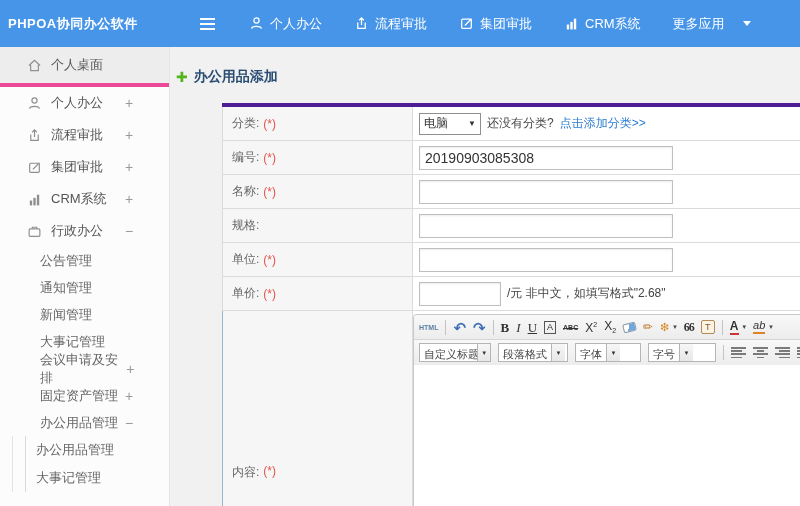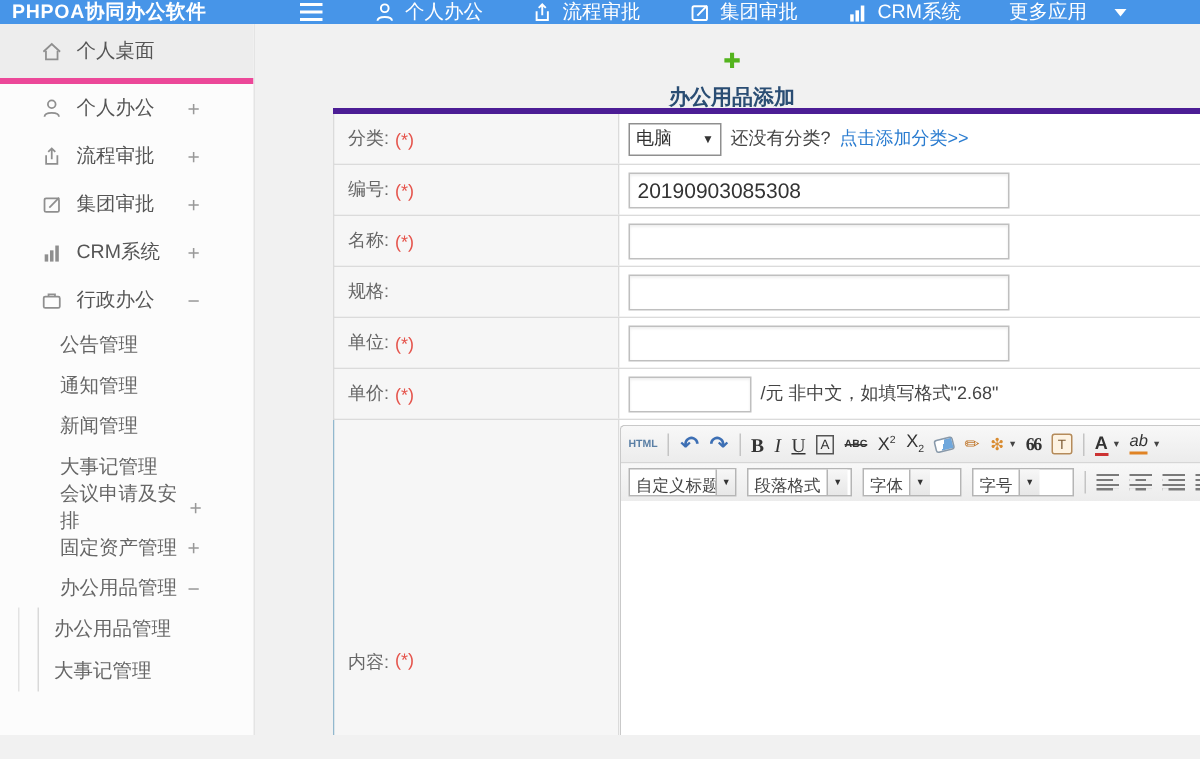--- a/index.html
+++ b/index.html
@@ -1,20 +1,20 @@
 <!DOCTYPE html>
 <html><head>
 <meta charset="utf-8">
 <style>
   * { margin:0; padding:0; box-sizing:border-box; }
   html,body { width:800px; height:506px; overflow:hidden; }
   body { font-family:"Liberation Sans","DejaVu Sans",sans-serif; background:#f1f1f1; }
 
   
-  .topbar { display:flex; align-items:center; height:16px; background:#4795e8; padding-left:8px; }
+  .topbar { display:flex; align-items:center; height:47px; background:#4795e8; padding-left:8px; }
   .logo { width:160px; font-size:13px; font-weight:bold; color:#fff; letter-spacing:0.5px; }
   .burger { margin-left:32px; display:flex; flex-direction:column; gap:3px; cursor:pointer; }
   .burger i { display:block; width:15px; height:2px; background:#fff; }
   .topnav { display:flex; align-items:center; margin-left:34px; gap:32px; }
   .topnav a { display:flex; align-items:center; gap:6px; color:#fff; font-size:13px; text-decoration:none; cursor:pointer; }
   .caret { width:0; height:0; border-left:4px solid transparent; border-right:4px solid transparent; border-top:5px solid #fff; margin-left:-14px; cursor:pointer; }
   .ticon { width:15px; height:15px; }
   .ticon path, .ticon circle, .ticon rect { fill:none; stroke:#fff; stroke-width:1.2; }
   .ticon rect.bar { fill:#fff; stroke:none; }
 
@@ -29,21 +29,21 @@
   .sicon { width:15px; height:15px; flex-shrink:0; }
   .sicon path, .sicon circle, .sicon rect { fill:none; stroke:#8f8f8f; stroke-width:1.1; }
   .sicon rect.bar { fill:#8f8f8f; stroke:none; }
   .side-sub { height:27px; display:flex; align-items:center; padding:0 44px 0 40px; font-size:13px; color:#666; cursor:pointer; }
   .sub-sub { margin-left:12px; border-left:1px solid #e3e3e3; }
   .sub-sub-inner { margin-left:12px; border-left:1px solid #d9d9d9; }
   .sub-sub-inner .side-sub { height:28px; padding-left:10px; }
 
   
   .main { flex:1; overflow:hidden; position:relative; }
-  .page-title { display:flex; align-items:center; gap:6px; margin:16px 0 0 6px; height:28px;flex-direction:column; }
+  .page-title { display:flex; align-items:center; gap:6px; margin:16px 0 0 6px; height:28px; }
   .plus-icon::before { content:"\271A"; color:#54b41e; font-size:14px; font-weight:bold; }
   .page-title h2 { font-size:14px; font-weight:bold; color:#2a4d73; }
 
   .form-table { margin:12px 0 0 52px; width:578px; border-top:4px solid #4c1d95; }
   .frow { display:flex; height:34px; border-bottom:1px solid #dbdbdb; border-left:1px solid #dbdbdb; }
   .flabel { width:190px; background:#f6f6f6; border-right:1px solid #dbdbdb; display:flex; align-items:center; gap:4px; padding-left:9px; font-size:12px; color:#666; flex-shrink:0; }
   .req { color:#e5554d; }
   .fvalue { flex:1; background:#fff; display:flex; align-items:center; padding-left:6px; gap:6px; overflow:hidden; }
   .txt { height:24px; width:254px; border:1px solid #bfbfbf; box-shadow:inset 0 1px 2px rgba(0,0,0,.08); font-size:14px; color:#333; padding:0 5px; font-family:inherit; }
   .txt.small { width:82px; }

